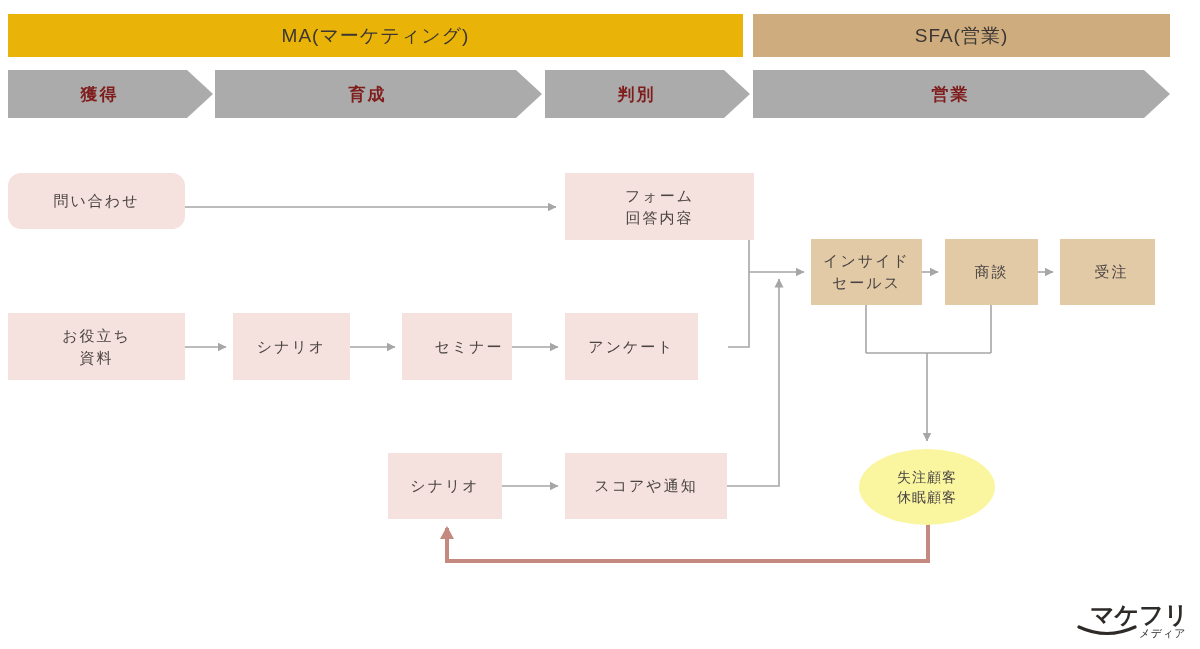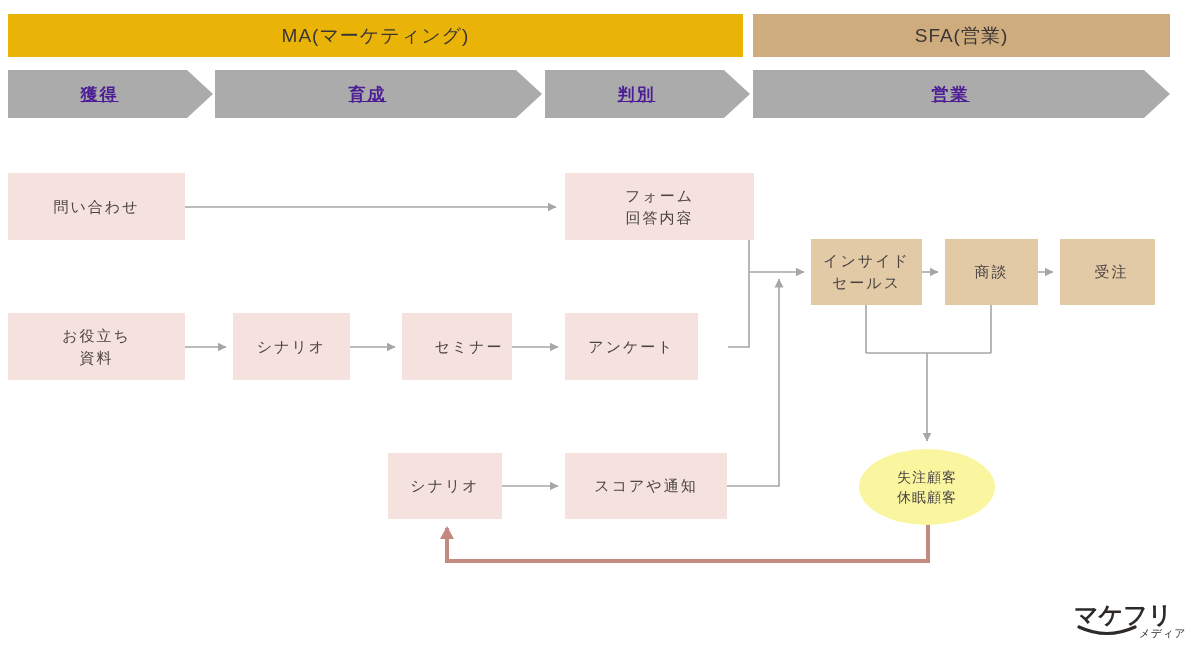--- a/index.html
+++ b/index.html
@@ -25,30 +25,29 @@
     letter-spacing: 1px;
   }
   .hdr-ma  { left: 8px;   width: 735px; background: #eab308; }
   .hdr-sfa { left: 753px; width: 417px; background: #CFAC7E; }
   
   .chev {
     position: absolute;
     top: 70px;
     height: 48px;
     background: #ABABAB;
-    color: #4c1d95;
+    color: #7f1d1d;
     font-size: 17px;
     font-weight: bold;
     letter-spacing: 2px;
     display: flex;
     align-items: center;
     justify-content: center;
     padding-right: 22px;
     clip-path: polygon(0 0, calc(100% - 26px) 0, 100% 50%, calc(100% - 26px) 100%, 0 100%);
-    text-decoration: underline;
   }
   .chev-1 { left: 8px;   width: 205px; }
   .chev-2 { left: 215px; width: 327px; }
   .chev-3 { left: 545px; width: 205px; }
   .chev-4 { left: 753px; width: 417px; }
   
   .node {
     position: absolute;
     display: flex;
     flex-direction: column;
@@ -61,21 +60,21 @@
     letter-spacing: 2px;
   }
   .node-pink   { background: #F5E1DD; }
   .node-tan    { background: #E3CAA7; }
   .node-ellipse{
     background: #FAF6A0;
     border-radius: 50%;
     font-size: 14px;
     letter-spacing: 1px;
   }
-  .n-inquiry      { left: 8px;    top: 173px; width: 177px; height: 67px; }
+  .n-inquiry      { left: 8px;    top: 173px; width: 177px; height: 56px; border-radius: 13px; }
   .n-form         { left: 565px;  top: 173px; width: 189px; height: 67px; }
   .n-docs         { left: 8px;    top: 313px; width: 177px; height: 67px; }
   .n-scenario1    { left: 233px;  top: 313px; width: 117px; height: 67px; }
   .n-seminar      { left: 402px;  top: 313px; width: 110px; height: 67px; padding-left: 24px; }
   .n-survey       { left: 565px;  top: 313px; width: 133px; height: 67px; }
   .n-scenario2    { left: 388px;  top: 453px; width: 114px; height: 66px; }
   .n-score        { left: 565px;  top: 453px; width: 162px; height: 66px; }
   .n-inside-sales { left: 811px;  top: 239px; width: 111px; height: 66px; }
   .n-negotiation  { left: 945px;  top: 239px; width: 93px;  height: 66px; }
   .n-order        { left: 1060px; top: 239px; width: 95px;  height: 66px; padding-left: 8px; }
@@ -91,21 +90,21 @@
   
   .logo {
     position: absolute;
     right: 14px;
     bottom: 6px;
     width: 112px;
     height: 44px;
   }
   .logo-word {
     position: absolute;
-    left: 0; top: 0;
+    left: 16px; top: 0;
     font-size: 24px;
     font-weight: bold;
     letter-spacing: 0px;
     color: #2d2a28;
     white-space: nowrap;
   }
   .logo-smile {
     position: absolute;
     left: 2px; top: 25px;
     width: 62px; height: 16px;

